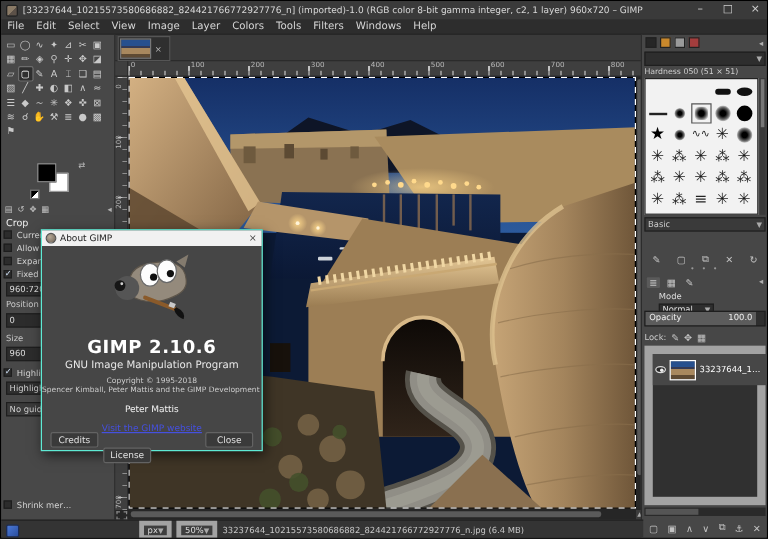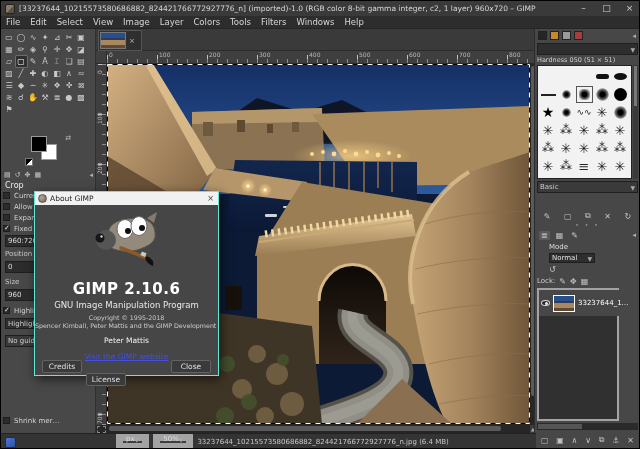--- a/index.html
+++ b/index.html
@@ -100,32 +100,32 @@
   #layertabs{position:absolute;left:2px;top:200px;width:101px;height:12px;display:flex;align-items:center;gap:4px;padding:0 2px;}
   .ltab{font-size:8px;color:#c5c5c5;padding:0 2px;}
   .ltab.active{background:#5a5a5a;border-radius:1px;}
   #moderow{position:absolute;left:14px;top:214px;width:101px;height:14px;display:flex;align-items:flex-start;font-size:7px;color:#ddd;gap:2px;flex-direction:column;}
   #modesel{width:46px;height:11px;background:#2e2e2e;border:1px solid #1e1e1e;display:flex;align-items:center;padding:0 2px;font-size:7px;color:#e2e2e2;}
   #opacityrow{position:absolute;left:2px;top:230px;width:101px;height:13px;background:#2e2e2e;border:1px solid #1e1e1e;}
   #opacityfill{position:absolute;left:0;top:0;bottom:0;width:93%;background:#5c5c5c;}
   #opacityrow .olbl{position:absolute;left:3px;top:1px;font-size:7px;color:#f0f0f0;}
   #opacityrow .oval{position:absolute;right:10px;top:1px;font-size:7px;color:#f0f0f0;}
   #lockrow{position:absolute;left:2px;top:246px;width:101px;height:12px;display:flex;align-items:center;gap:4px;font-size:7px;color:#ccc;}
-  #layerlist{position:absolute;left:2px;top:259px;width:82px;height:133px;background:#303030;border:2px solid #a3a3a3;}
+  #layerlist{position:absolute;left:2px;top:259px;width:101px;height:133px;background:#303030;border:7px solid #a3a3a3;}
   #layerrow{position:absolute;left:0;top:0;width:99px;height:26px;background:#474747;display:flex;align-items:center;gap:3px;padding:0 2px;}
   .eye{width:9px;height:6px;border:1px solid #ddd;border-radius:50%;position:relative;background:#2a2a2a;}
   .eye::after{content:"";position:absolute;left:2.5px;top:0.5px;width:3px;height:3px;border-radius:50%;background:#eee;}
   #layername{font-size:7px;color:#fff;white-space:nowrap;overflow:hidden;}
   #dockhscroll{position:absolute;left:2px;top:394px;width:101px;height:7px;background:#2a2a2a;}
   #dockhscroll .thumb{position:absolute;left:1px;top:1px;width:44px;height:5px;background:#555;}
   #layerfooter{position:absolute;left:2px;top:403px;width:101px;height:16px;display:flex;justify-content:space-around;align-items:center;}
   
   #statusbar{position:absolute;left:0;top:432px;width:535px;height:17px;background:#343434;border-top:1px solid #222;display:flex;align-items:center;}
   #statusicon{width:11px;height:11px;margin:0 4px;border-radius:2px;background:linear-gradient(135deg,#4a79d8,#2c4f9e);border:1px solid #1a2c58;}
-  .combo{height:16px;background:#3e3e3e;border:7px solid #a3a3a3;color:#ddd;font-size:7px;display:flex;align-items:flex-end;padding:0 3px;margin-right:4px;}
+  .combo{height:16px;background:#3e3e3e;border:4px solid #a3a3a3;color:#ddd;font-size:7px;display:flex;align-items:flex-end;padding:0 3px;margin-right:4px;}
   #statusfile{font-size:7px;color:#c8c8c8;white-space:nowrap;overflow:hidden;}
   #unitcombo{margin-left:96px;}
   
   #about{position:absolute;left:33px;top:190px;width:185px;height:185px;z-index:60;border:1px solid #5eead4;box-shadow:2px 3px 10px rgba(0,0,0,.6);background:#464646;}
   #about-tb{position:absolute;left:0;top:0;width:183px;height:13px;background:#f1f1f1;display:flex;align-items:center;}
   #about-tb .dicon{width:9px;height:9px;margin:0 3px;border-radius:50%;background:radial-gradient(circle at 35% 35%,#b5a896,#6e6256);border:1px solid #555;}
   #about-tb .dtitle{font-size:7.5px;color:#222;flex:1;}
   #about-tb .dclose{font-size:8px;color:#444;margin-right:4px;}
   #wilber{position:absolute;left:50%;top:18px;transform:translateX(-50%);}
   #about .ver{position:absolute;left:0;top:88px;width:100%;text-align:center;font-size:15px;font-weight:bold;color:#fff;letter-spacing:0.5px;}
@@ -507,20 +507,25 @@
       </div>
     <div id="moderow">
       <span>Mode</span>
       <div id="modesel">
         <span>Normal</span>
         <span class="chev">▼</span>
       </div>
       <span class="ficon">↺</span>
       <span class="chev">▼</span>
     </div>
+    <div id="opacityrow">
+      <div id="opacityfill"></div>
+      <span class="olbl">Opacity</span>
+      <span class="oval">100.0</span>
+    </div>
     <div id="lockrow">
       <span>Lock:</span>
     <div class="ficon">✎</div>
         <div class="ficon">✥</div>
         <div class="ficon">▦</div>
       </div>
     <div id="layerlist">
       <div id="layerrow">
         <div class="eye"></div>
         <div class="mini-thumb" style="width:22px;height:17px;border-color:#fff;"></div>

